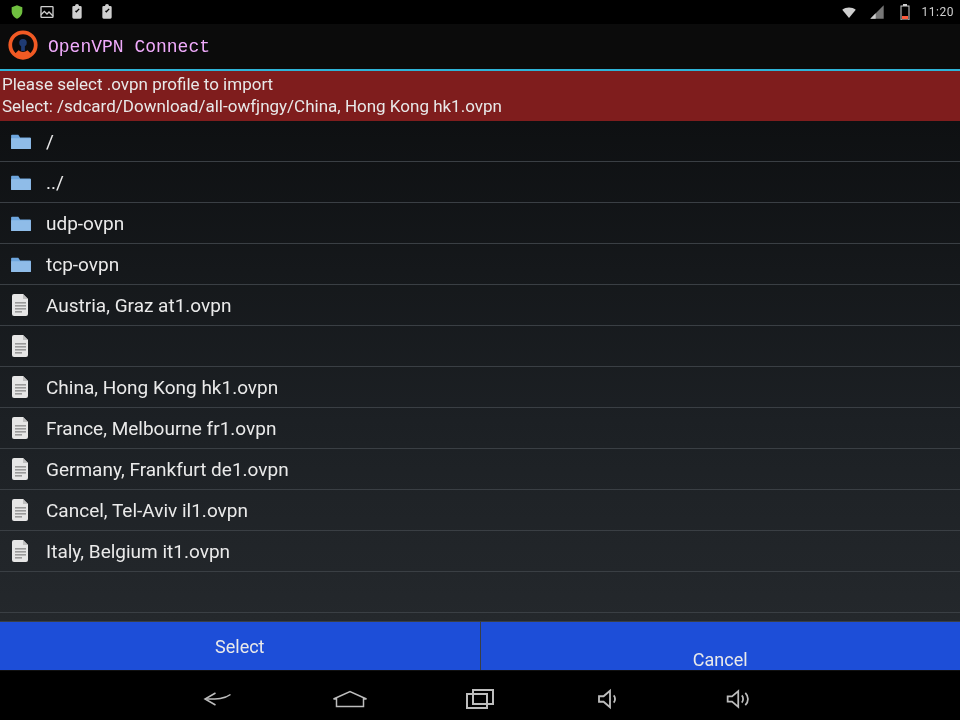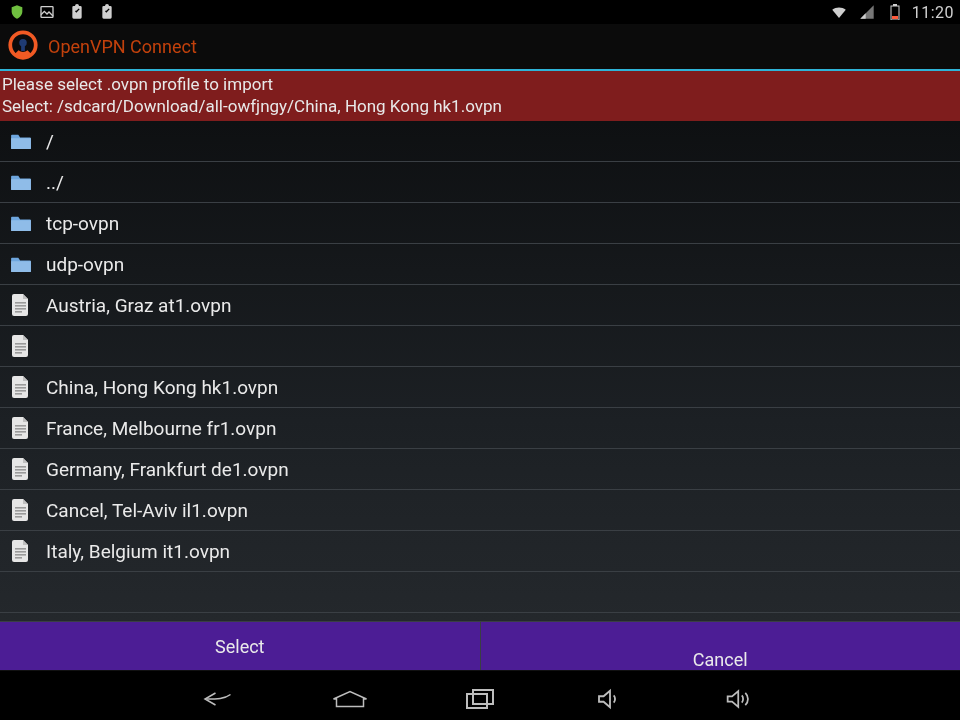--- a/index.html
+++ b/index.html
@@ -22,31 +22,31 @@
     font-size: 14px;
     padding: 0 6px;
     color: #cfcfcf;
   }
   .status-left, .status-right {
     display: flex;
     align-items: center;
     gap: 8px;
   }
   .status-right { gap: 6px; }
-  .clock { font-size: 16px; letter-spacing: 0.5px; }
+  .clock { font-size: 12px; letter-spacing: 0.5px; }
   .app-header {
     height: 45px;
     display: flex;
     align-items: center;
     gap: 10px;
     padding: 0 8px;
     border-bottom: 2px solid #2fb4d8;
     background: #0b0b0b;
   }
-  .app-title { font-size: 18px; color: #c2410c; }
+  .app-title { font-size: 18px; color: #f0abfc; font-family: Liberation Mono, monospace; }
   .instructions {
     padding: 2px 2px 4px 2px;
     font-size: 17px;
     line-height: 22px;
     color: #e8e8e8;
     background: #7f1d1d;
   }
   .file-area {
     height: 500px;
     overflow: hidden;
@@ -72,21 +72,21 @@
     height: 22px;
     display: flex;
     align-items: center;
     justify-content: center;
     flex-shrink: 0;
   }
   .action-bar {
     height: 48px;
     display: flex;
     border-top: 1px solid #3a3f44;
-    background: #4c1d95;
+    background: #1d4ed8;
   }
   .action-btn {
     flex: 1;
     display: flex;
     align-items: center;
     justify-content: center;
     font-size: 18px;
     color: #eaeaea;
     border-right: 1px solid #3a3f44;
   }
@@ -195,30 +195,30 @@
         </span>
         <span>../</span>
       </li>
       <li class="file-row">
         <span class="icon-slot">
           <svg width="22" height="18" viewBox="0 0 24 20">
             <path fill="#6ea6de" d="M2 3h7l2 3h11a1 1 0 0 1 1 1v11a1 1 0 0 1-1 1H2a1 1 0 0 1-1-1V4a1 1 0 0 1 1-1z"></path>
             <path fill="#8fbce8" d="M1 7h22v11a1 1 0 0 1-1 1H2a1 1 0 0 1-1-1V7z"></path>
           </svg>
         </span>
-        <span>tcp-ovpn</span>
+        <span>udp-ovpn</span>
       </li>
       <li class="file-row">
         <span class="icon-slot">
           <svg width="22" height="18" viewBox="0 0 24 20">
             <path fill="#6ea6de" d="M2 3h7l2 3h11a1 1 0 0 1 1 1v11a1 1 0 0 1-1 1H2a1 1 0 0 1-1-1V4a1 1 0 0 1 1-1z"></path>
             <path fill="#8fbce8" d="M1 7h22v11a1 1 0 0 1-1 1H2a1 1 0 0 1-1-1V7z"></path>
           </svg>
         </span>
-        <span>udp-ovpn</span>
+        <span>tcp-ovpn</span>
       </li>
       <li class="file-row">
         <span class="icon-slot">
           <svg width="18" height="22" viewBox="0 0 18 22">
             <path fill="#e6e6e6" d="M2 0h9l5 5v15a2 2 0 0 1-2 2H2a2 2 0 0 1-2-2V2a2 2 0 0 1 2-2z"></path>
             <path fill="#bfbfbf" d="M11 0v5h5z"></path>
             <rect x="3" y="8" width="11" height="1.6" fill="#9a9a9a"></rect>
             <rect x="3" y="11" width="11" height="1.6" fill="#9a9a9a"></rect>
             <rect x="3" y="14" width="11" height="1.6" fill="#9a9a9a"></rect>
             <rect x="3" y="17" width="7" height="1.6" fill="#9a9a9a"></rect>

